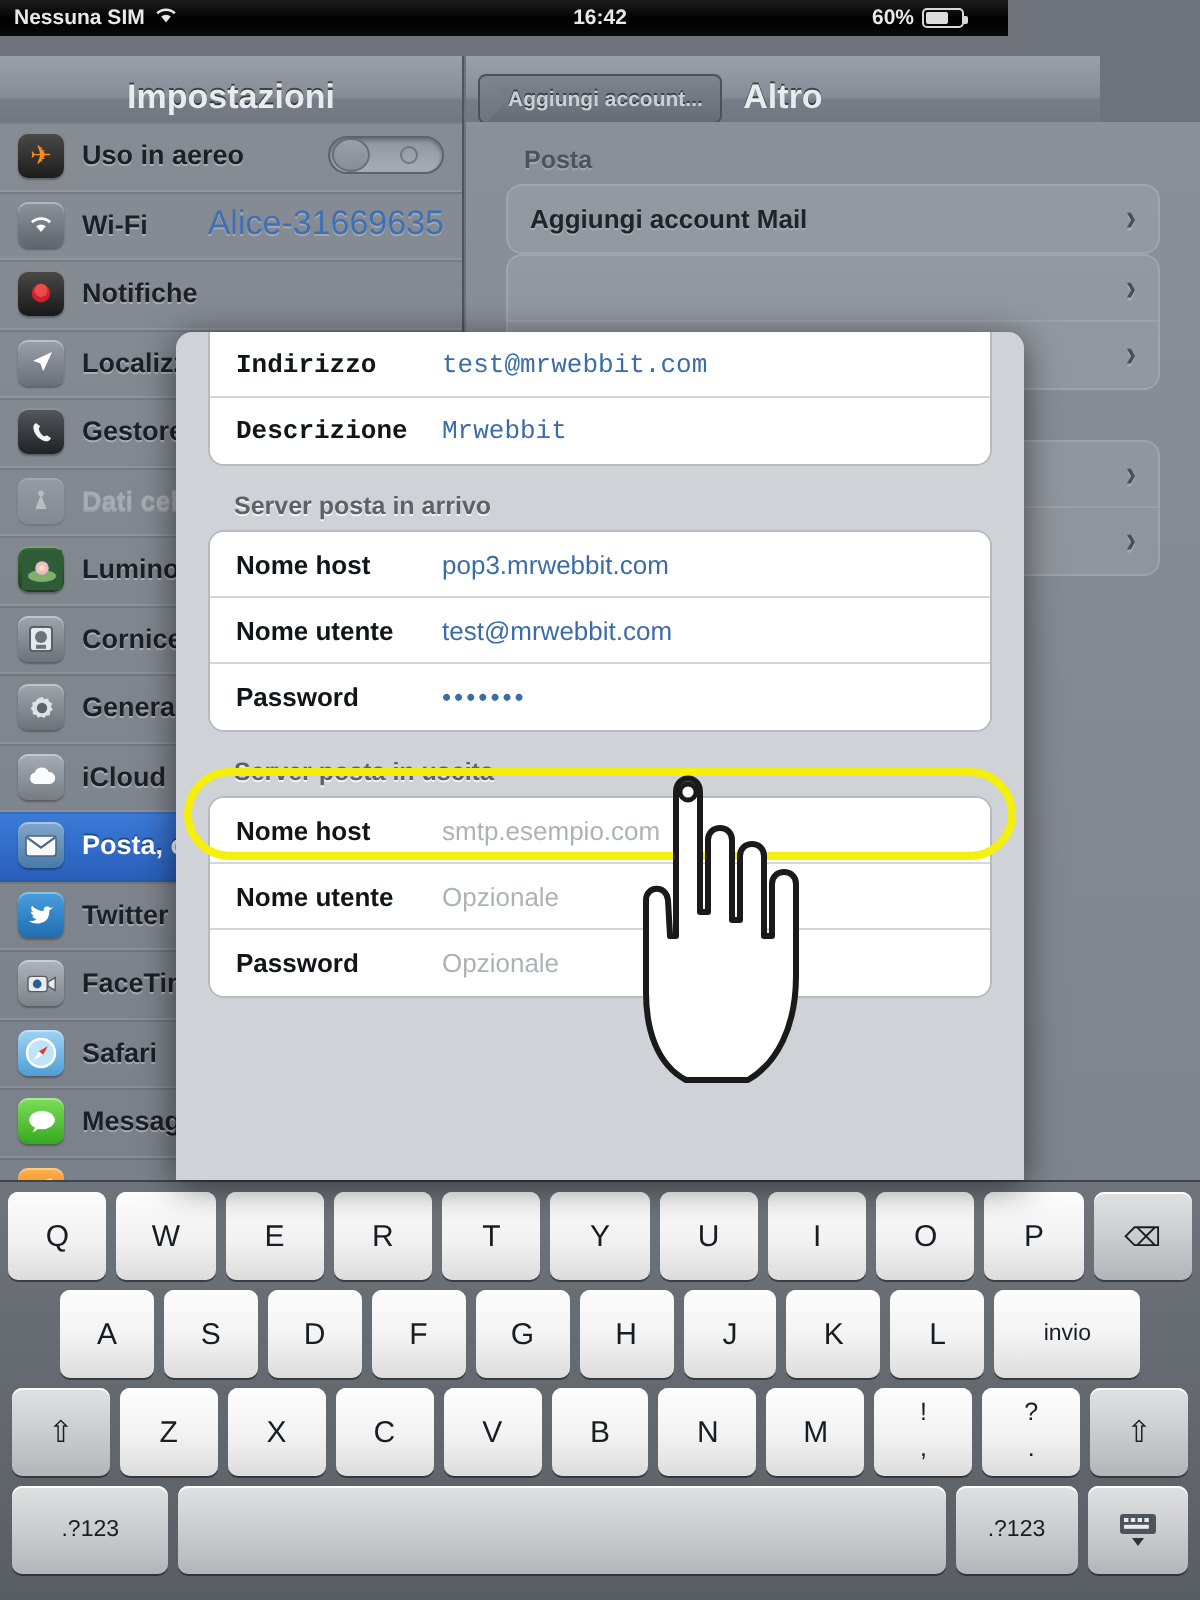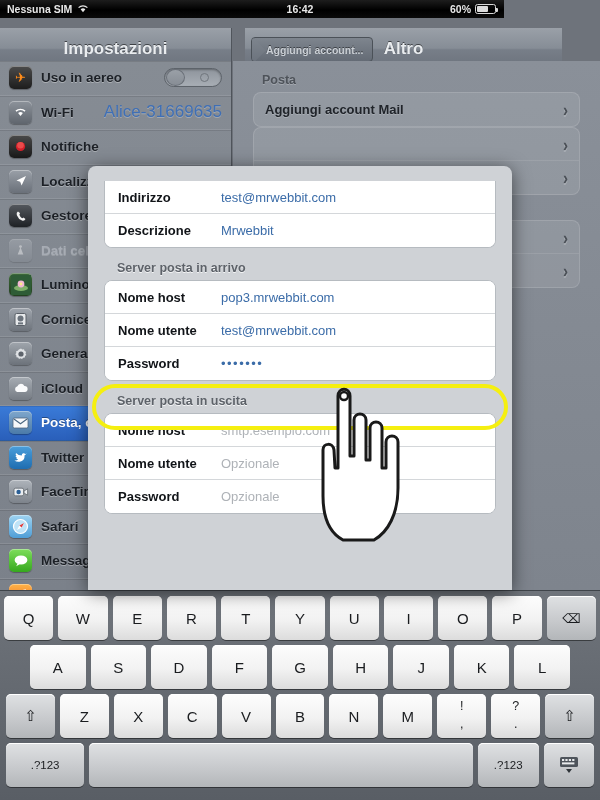--- a/index.html
+++ b/index.html
@@ -13,42 +13,42 @@
 
   
   .statusbar {
     position: absolute; left: 0; top: 0; width: 504px; height: 18px;
     background: linear-gradient(to bottom, #1d1d1d 0%, #000 55%, #0a0a0a 100%);
     color: #e8e8e8; font-size: 10.5px; font-weight: bold;
     display: flex; align-items: center;
   }
   .sb-left { position: absolute; left: 7px; display: flex; align-items: center; gap: 5px; }
   .sb-center { position: absolute; left: 0; width: 600px; text-align: center; }
-  .sb-right { position: absolute; right: 8px; display: flex; align-items: center; gap: 4px; }
+  .sb-right { position: absolute; right: 22px; display: flex; align-items: center; gap: 4px; }
   .wifi-glyph { display: inline-block; font-size: 11px; line-height: 1; }
   .batt {
     width: 21px; height: 10px; border: 1.4px solid #d8d8d8; border-radius: 2.5px;
     position: relative; display: inline-block;
   }
   .batt:after {
     content: ""; position: absolute; right: -3.4px; top: 2.6px;
     width: 2px; height: 4px; background: #d8d8d8; border-radius: 0 1px 1px 0;
   }
   .batt i { position: absolute; left: 1.3px; top: 1.3px; bottom: 1.3px; width: 55%;
             background: #dcdcdc; border-radius: 1px; display: block; }
 
   
   .navbar {
     position: absolute; top: 28px; height: 43px;
     background: linear-gradient(to bottom, #9aa0a8 0%, #868d96 48%, #777e88 52%, #6b717b 100%);
     border-bottom: 1px solid #4c5158;
     display: flex; align-items: center; justify-content: center;
   }
   .navbar.left { left: 0; width: 232px; border-right: 1px solid #50555c; }
-  .navbar.right { left: 233px; width: 317px; margin-left: 12px; }
+  .navbar.right { left: 233px; width: 317px; }
   .nav-title {
     font-size: 17px; font-weight: bold; color: #e9ecef;
     text-shadow: 0 -1px 0 rgba(0,0,0,.55);
   }
   .back-btn {
     position: absolute; left: 6px; top: 9px; height: 25px;
     padding: 0 9px 0 14px;
     display: flex; align-items: center;
     background: linear-gradient(to bottom, #7e858e, #646b75);
     border: 1px solid #4b5158; border-radius: 4px;
@@ -172,21 +172,21 @@
     text-shadow: 0 -1px 0 rgba(0,0,0,.4);
   }
   .mbtn.cancel { left: 7px; }
   .mbtn.save { right: 7px; }
 
   .mbody { height: 392px; overflow: hidden; padding-top: 0; position: relative; }
   .mgrp {
     margin: 0 16px; background: #fff; border-radius: 8px;
     border: 1px solid #b6bbc0; overflow: hidden;
   }
-  .mgrp.top { border-radius: 0 0 8px 8px; border-top: none; margin-top: 15px; }
+  .mgrp.top { border-radius: 0 0 8px 8px; border-top: none; margin-top: 0; font-family: Liberation Mono, monospace; }
   .mrow {
     height: 33px; display: flex; align-items: center; padding: 0 13px;
     border-bottom: 1px solid #d4d7da; background: #fff;
   }
   .mrow:last-child { border-bottom: none; }
   .mlbl {
     font-size: 13px; font-weight: bold; color: #111418; width: 103px;
     flex: 0 0 auto;
   }
   .mval { font-size: 13px; color: #3b6ca8; }
@@ -525,20 +525,21 @@
     <div class="krow r2">
       <div class="key">A</div>
       <div class="key">S</div>
       <div class="key">D</div>
       <div class="key">F</div>
       <div class="key">G</div>
       <div class="key">H</div>
       <div class="key">J</div>
       <div class="key">K</div>
       <div class="key">L</div>
+      <div class="key small wide15">invio</div>
     </div>
     <div class="krow r3">
       <div class="key dark">⇧</div>
       <div class="key">Z</div>
       <div class="key">X</div>
       <div class="key">C</div>
       <div class="key">V</div>
       <div class="key">B</div>
       <div class="key">N</div>
       <div class="key">M</div>

